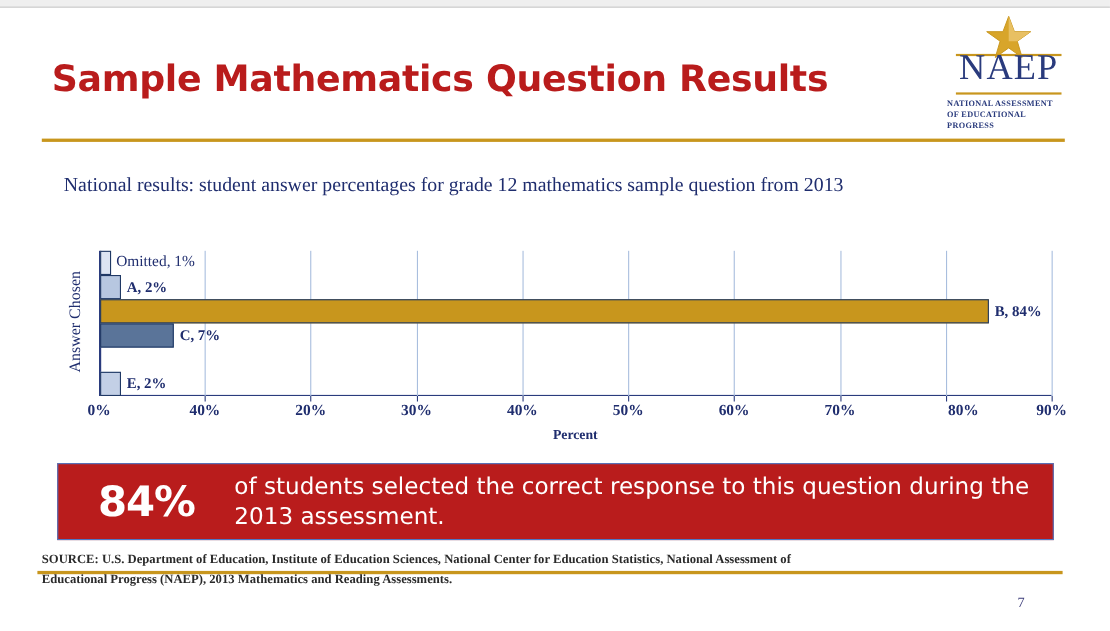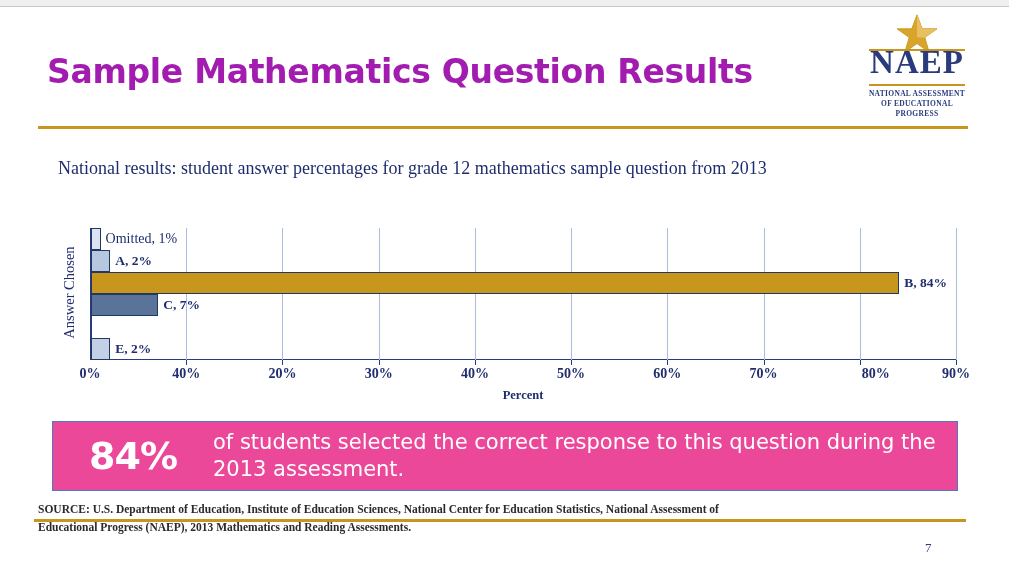--- a/index.html
+++ b/index.html
@@ -11,36 +11,36 @@
   .slide{position:absolute;inset:0;background:#ffffff;}
 
   
   .topstrip{position:absolute;left:0;top:0;width:1009px;height:6px;background:#efefef;border-bottom:1px solid #c9c9c9;}
 
   
   .title{
     position:absolute;left:47px;top:52px;
     font-family:"DejaVu Sans", sans-serif;
     font-weight:bold;font-size:33px;letter-spacing:-0.3px;
-    color:#a21caf;white-space:nowrap;
+    color:#b91c1c;white-space:nowrap;
   }
   .gold-rule{position:absolute;left:38px;top:126px;width:930px;height:3px;background:#c8961d;}
 
   
   .logo{position:absolute;left:861px;top:14px;width:112px;height:104px;}
   .logo .star{position:absolute;left:33px;top:0px;width:46px;height:40px;}
   .logo .naep{
     position:absolute;left:0;top:32px;width:112px;text-align:center;
-    font-family:"Liberation Serif", serif;font-weight:bold;font-size:33px;
+    font-family:"Liberation Serif", serif;font-weight:normal;font-size:33px;
     color:#2a3b7d;letter-spacing:1px;line-height:1;
   }
   .logo .hr-top{position:absolute;left:8px;top:35px;width:96px;height:2px;background:#c8961d;}
   .logo .hr-bot{position:absolute;left:8px;top:70px;width:96px;height:2px;background:#c8961d;}
   .logo .sub{
-    position:absolute;left:0;top:75px;width:112px;text-align:center;
+    position:absolute;left:0;top:75px;width:112px;
     font-family:"Liberation Serif", serif;font-size:7.5px;font-weight:bold;
     color:#2a3b7d;letter-spacing:0.3px;line-height:10px;
   }
 
   
   .subtitle{
     position:absolute;left:58px;top:156px;width:760px;
     font-family:"Liberation Serif", serif;font-size:18px;color:#1f2d6e;
     line-height:25px;
   }
@@ -77,21 +77,21 @@
   }
   .xaxis-title{
     position:absolute;left:32px;top:166px;width:866px;text-align:center;
     font-family:"Liberation Serif", serif;font-weight:bold;font-size:12.5px;color:#1f2d6e;
   }
   .tickmark{position:absolute;top:132px;width:1px;height:5px;background:#2a3b7d;}
 
   
   .callout{
     position:absolute;left:52px;top:421px;width:906px;height:70px;
-    background:#ec4899;border:1px solid #4f77c4;box-sizing:border-box;
+    background:#b91c1c;border:1px solid #4f77c4;box-sizing:border-box;
     display:flex;align-items:center;
   }
   .callout .big{
     font-family:"DejaVu Sans", sans-serif;font-weight:bold;font-size:38px;color:#ffffff;
     width:160px;text-align:center;flex:0 0 160px;letter-spacing:-1px;
   }
   .callout .msg{
     font-family:"DejaVu Sans", sans-serif;font-size:21px;color:#ffffff;
     line-height:27px;flex:1;padding-right:14px;
   }

